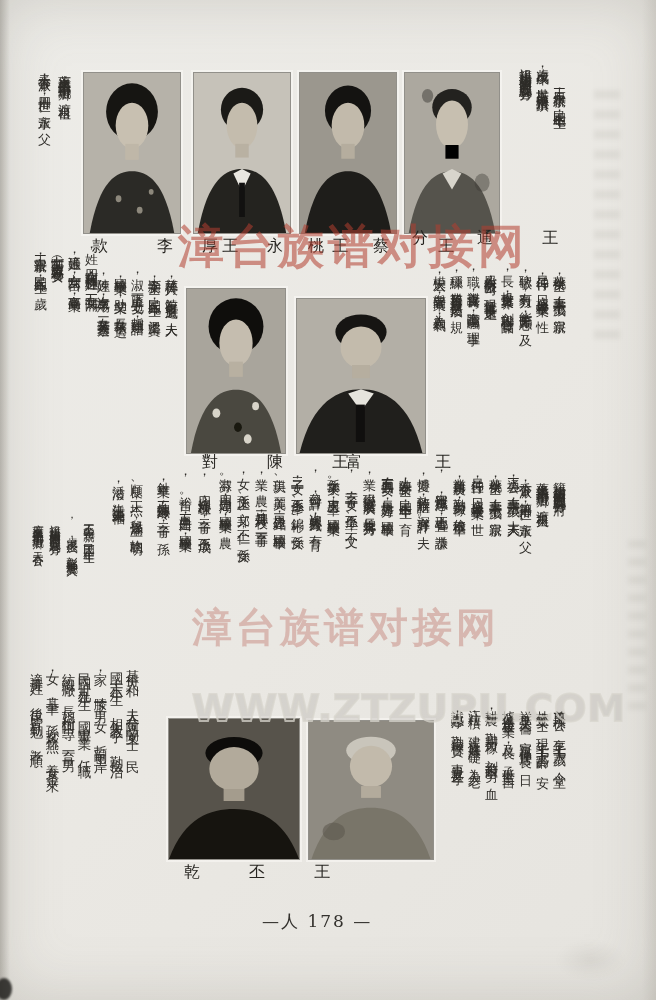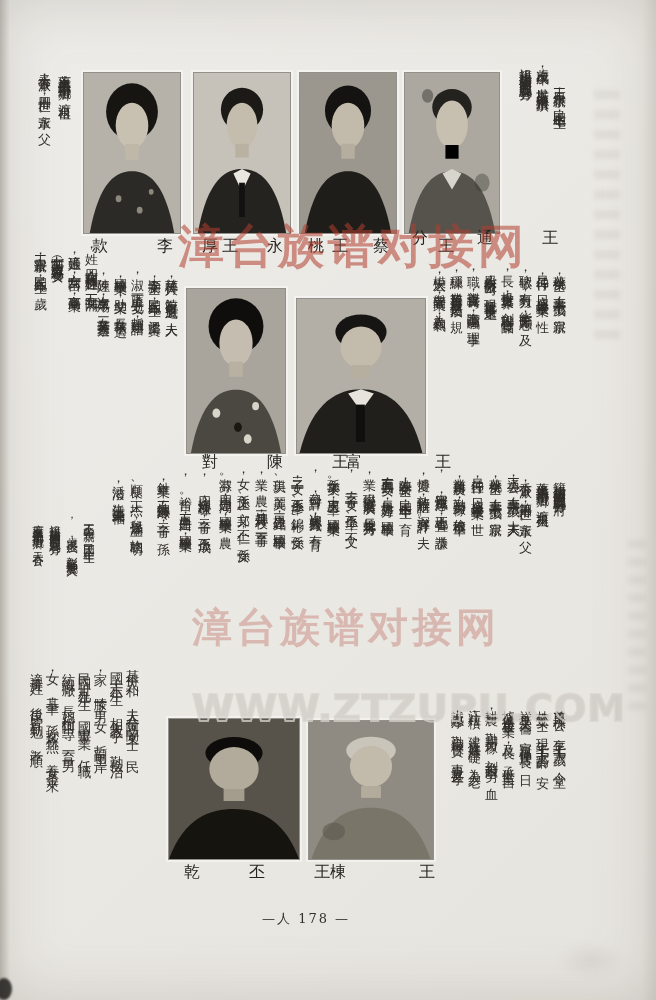--- a/index.html
+++ b/index.html
@@ -20,21 +20,21 @@
   .photo{position:absolute;border:1px solid #92908a;box-shadow:0 0 0 2px rgba(250,249,245,.6);}
   .photo svg{display:block;}
   .caption{position:absolute;color:#262420;font-size:16px;text-align:center;
         letter-spacing:22px;text-indent:22px;white-space:nowrap;}
   .cap2{letter-spacing:34px;text-indent:34px;}
   .wm-cn{position:absolute;color:rgba(178,62,48,.55);font-weight:bold;
         letter-spacing:4px;white-space:nowrap;font-family:"DejaVu Sans","Liberation Sans",sans-serif;}
   .wm-url{position:absolute;font-weight:bold;color:rgba(125,122,115,.16);
         -webkit-text-stroke:2px rgba(105,102,96,.45);letter-spacing:1px;white-space:nowrap;
         font-family:"DejaVu Sans","Liberation Sans",sans-serif;}
-  .pagenum{position:absolute;color:#33312d;font-size:13px;letter-spacing:2px;}
+  .pagenum{position:absolute;color:#33312d;font-size:17px;letter-spacing:2px;}
   .smudge{position:absolute;filter:blur(2px);opacity:.5;}
 </style>
 </head>
 <body>
 
 <div id="page">
 
   <div class="photo" style="left:83px;top:72px;width:96px;height:160px;">
     <svg width="96" height="160" viewBox="0 0 100 140" preserveAspectRatio="none">
       <rect width="100" height="140" fill="#b6b2a9"></rect>
@@ -126,21 +126,20 @@
     </svg>
   </div>
 
   <div class="caption" style="left:70px;top:236px;width:120px;">款 李 王</div>
   <div class="caption" style="left:180px;top:236px;width:120px;">厚 永 王</div>
   <div class="caption" style="left:286px;top:236px;width:120px;">桃 蔡 王</div>
   <div class="caption" style="left:390px;top:228px;width:120px;">分 通 王</div>
   <div class="caption" style="left:180px;top:452px;width:120px;">對 陳 王</div>
   <div class="caption cap2" style="left:312px;top:452px;width:110px;">富 王</div>
   <div class="caption" style="left:162px;top:862px;width:130px;">乾 丕 王</div>
-  <div class="caption cap2" style="left:296px;top:862px;width:130px;">棟 王</div>
 
   <div class="vcol" style="left:551px;top:78px;">王永厚宗親，民國七年生，</div>
   <div class="vcol" style="left:534px;top:58px;">歲次戊午，世居台中縣清水鎮，</div>
   <div class="vcol" style="left:517px;top:58px;">祖籍福建省泉州府同安縣馬巷分</div>
   <div class="vcol" style="left:551px;top:265px;">蔡桃女士，享壽六十七歲，宗親</div>
   <div class="vcol" style="left:534px;top:265px;">昆仲行二，日據公學校畢業，性</div>
   <div class="vcol" style="left:517px;top:265px;">聰敏，有毅力，能克苦勵志，及</div>
   <div class="vcol" style="left:551px;top:472px;">籍福建省泉州府同安縣馬巷分府</div>
   <div class="vcol" style="left:534px;top:472px;">蓬來堡第十都珩厝鄉，渡台祖天</div>
   <div class="vcol" style="left:517px;top:472px;">香公派下，第卅四世，永輩。父</div>

